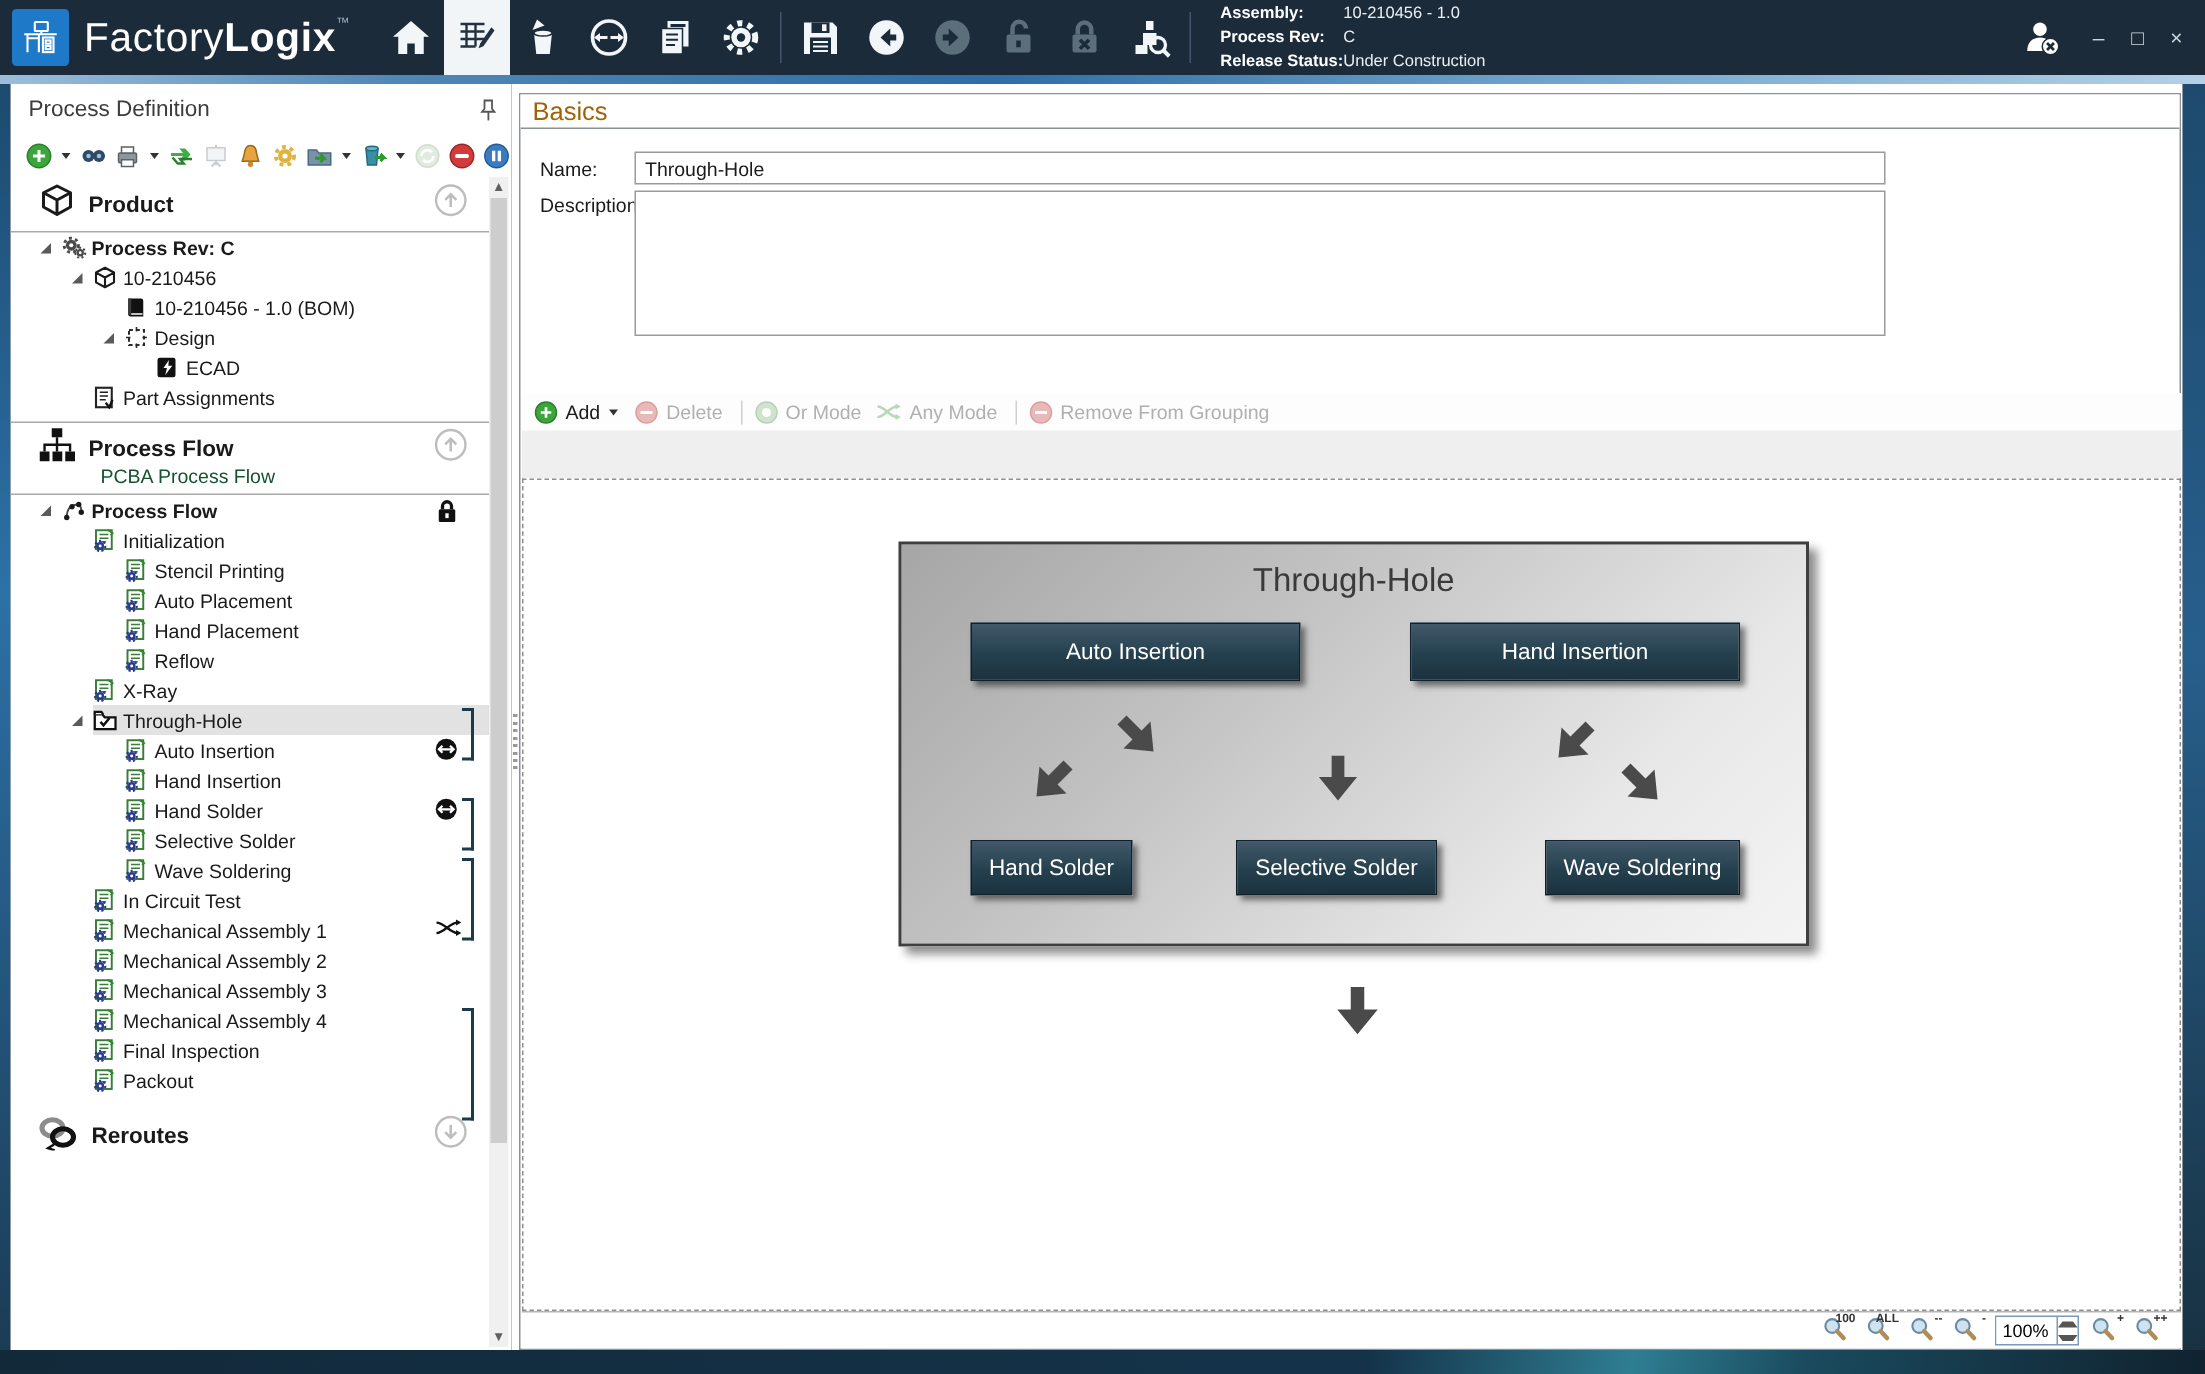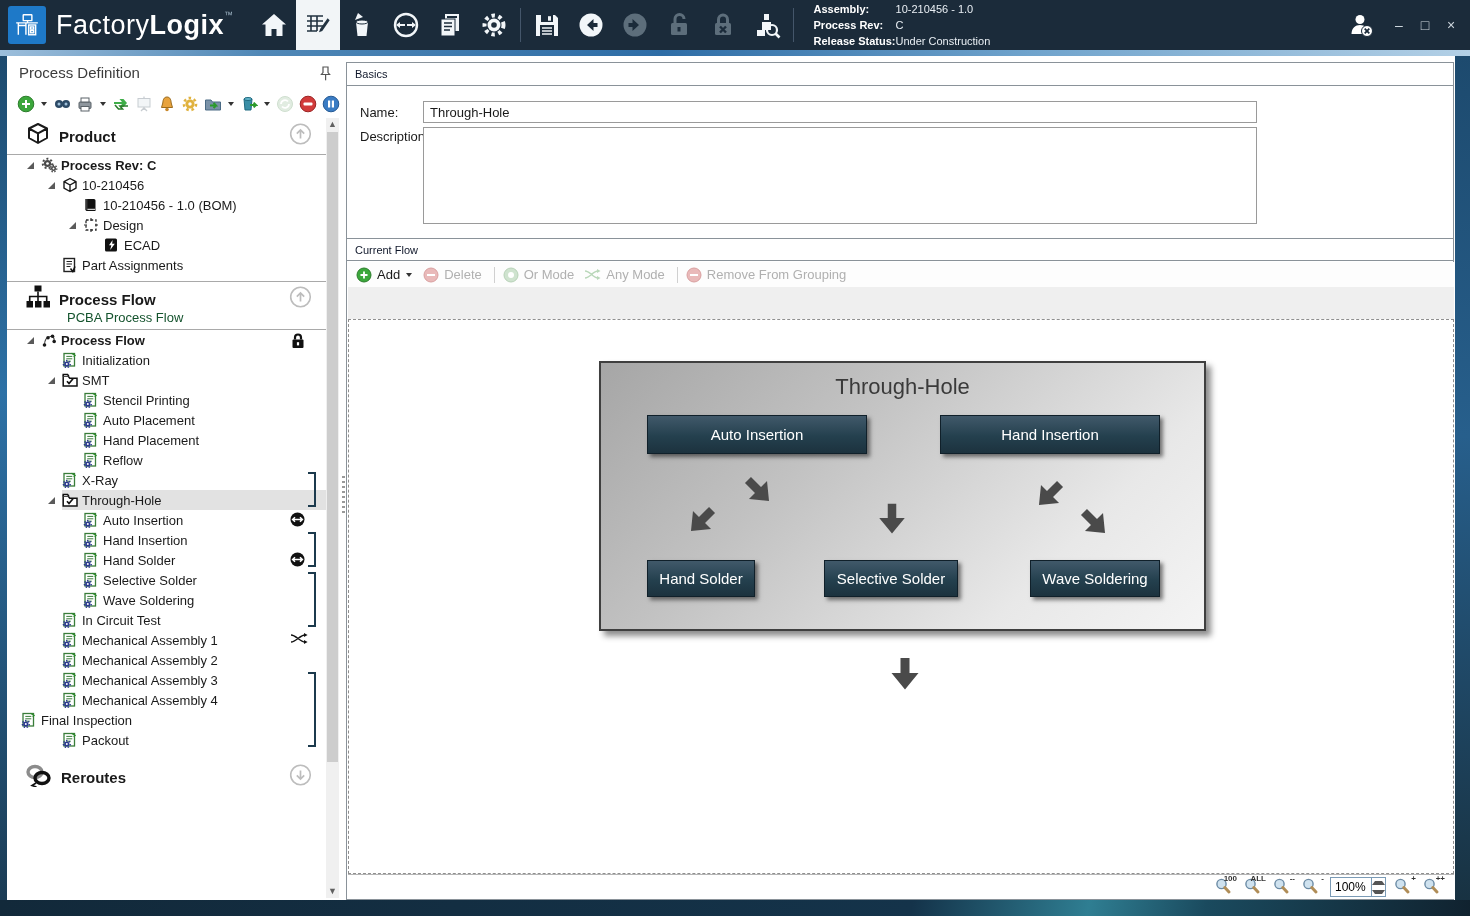--- a/index.html
+++ b/index.html
@@ -69,21 +69,21 @@
   .row-adorn { position:absolute; left:283px; top:2px; }
   .bracket { position:absolute; left:301px; width:8px; border:2px solid #1c3a4d; border-left:none; }
 
   
   .main { position:absolute; left:346px; top:56px; width:1109px; height:844px; background:#fff; }
   .splitter { position:absolute; left:341px; top:56px; width:5px; height:844px; background:#fff; }
   .grip { position:absolute; left:1px; top:420px; width:3px; height:40px;
     background:repeating-linear-gradient(180deg,#999 0 2px,transparent 2px 5px); }
   .main-box { position:absolute; left:0; top:6px; width:1108px; height:838px; border:1px solid #8a9299; background:#fff; }
   .group-hdr { position:absolute; left:0; width:1106px; height:23px; line-height:23px; padding-left:8px;
-    font-size:11px; color:#0f172a; background:#fff; border-bottom:1px solid #8a9299; }
+    font-size:17px; color:#a16207; background:#fff; border-bottom:1px solid #8a9299; }
   .hdr-cf { border-top:1px solid #8a9299; }
   .field-label { position:absolute; font-size:13px; color:#1a1a1a; }
   .txt-input { position:absolute; border:1px solid #9a9a9a; font-size:13px; padding:2px 6px;
     font-family:"Liberation Sans",sans-serif; color:#1a1a1a; outline:none; }
 
   .cf-toolbar { position:absolute; left:1px; top:199px; width:1106px; height:25px; background:#fdfdfd;
     display:flex; align-items:center; padding-left:8px; font-size:13px; }
   .cf-item { display:flex; align-items:center; gap:5px; margin-right:10px; cursor:pointer; }
   .cf-item.disabled { color:#b0b0b0; cursor:default; }
   .cf-item .lbl { color:#1a1a1a; }
@@ -500,127 +500,112 @@
                   <path d="M4.3 4.4h6 M4.3 6.8h6 M4.3 9.2h4.5" stroke="#3a7d3a" stroke-width="1"></path>
                   <path d="M9.5 1.2 l3.6 2.2 -1.4 1.4" fill="none" stroke="#2e8b2e" stroke-width="1.2"></path>
                   <circle cx="4.8" cy="12" r="2.6" fill="#2b3990"></circle>
                   <circle cx="4.8" cy="12" r="3.4320000000000004" fill="none" stroke="#2b3990" stroke-width="1.4300000000000002" stroke-dasharray="1.4300000000000002 1.56"></circle>
                   <circle cx="4.8" cy="12" r="0.9880000000000001" fill="#fff"></circle>
                 </svg>
               </span>
               <span class="t-label">Initialization</span>
             </span>
           </div>
-          <div class="tree-row" style="padding-left: 41px;">
+          <div class="tree-row" style="padding-left: 62px;">
+            <span class="expander"></span>
+            <span class="content">
+              <span class="t-icon">
+                <svg width="15" height="16" viewBox="0 0 15 16">
+                  <rect x="2" y="1.5" width="10.5" height="12.5" fill="#fff" stroke="#3a7d3a" stroke-width="1.3"></rect>
+                  <path d="M4.3 4.4h6 M4.3 6.8h6 M4.3 9.2h4.5" stroke="#3a7d3a" stroke-width="1"></path>
+                  <path d="M9.5 1.2 l3.6 2.2 -1.4 1.4" fill="none" stroke="#2e8b2e" stroke-width="1.2"></path>
+                  <circle cx="4.8" cy="12" r="2.6" fill="#2b3990"></circle>
+                  <circle cx="4.8" cy="12" r="3.4320000000000004" fill="none" stroke="#2b3990" stroke-width="1.4300000000000002" stroke-dasharray="1.4300000000000002 1.56"></circle>
+                  <circle cx="4.8" cy="12" r="0.9880000000000001" fill="#fff"></circle>
+                </svg>
+              </span>
+              <span class="t-label">Stencil Printing</span>
+            </span>
+          </div>
+          <div class="tree-row" style="padding-left: 62px;">
+            <span class="expander"></span>
+            <span class="content">
+              <span class="t-icon">
+                <svg width="15" height="16" viewBox="0 0 15 16">
+                  <rect x="2" y="1.5" width="10.5" height="12.5" fill="#fff" stroke="#3a7d3a" stroke-width="1.3"></rect>
+                  <path d="M4.3 4.4h6 M4.3 6.8h6 M4.3 9.2h4.5" stroke="#3a7d3a" stroke-width="1"></path>
+                  <path d="M9.5 1.2 l3.6 2.2 -1.4 1.4" fill="none" stroke="#2e8b2e" stroke-width="1.2"></path>
+                  <circle cx="4.8" cy="12" r="2.6" fill="#2b3990"></circle>
+                  <circle cx="4.8" cy="12" r="3.4320000000000004" fill="none" stroke="#2b3990" stroke-width="1.4300000000000002" stroke-dasharray="1.4300000000000002 1.56"></circle>
+                  <circle cx="4.8" cy="12" r="0.9880000000000001" fill="#fff"></circle>
+                </svg>
+              </span>
+              <span class="t-label">Auto Placement</span>
+            </span>
+          </div>
+          <div class="tree-row" style="padding-left: 62px;">
+            <span class="expander"></span>
+            <span class="content">
+              <span class="t-icon">
+                <svg width="15" height="16" viewBox="0 0 15 16">
+                  <rect x="2" y="1.5" width="10.5" height="12.5" fill="#fff" stroke="#3a7d3a" stroke-width="1.3"></rect>
+                  <path d="M4.3 4.4h6 M4.3 6.8h6 M4.3 9.2h4.5" stroke="#3a7d3a" stroke-width="1"></path>
+                  <path d="M9.5 1.2 l3.6 2.2 -1.4 1.4" fill="none" stroke="#2e8b2e" stroke-width="1.2"></path>
+                  <circle cx="4.8" cy="12" r="2.6" fill="#2b3990"></circle>
+                  <circle cx="4.8" cy="12" r="3.4320000000000004" fill="none" stroke="#2b3990" stroke-width="1.4300000000000002" stroke-dasharray="1.4300000000000002 1.56"></circle>
+                  <circle cx="4.8" cy="12" r="0.9880000000000001" fill="#fff"></circle>
+                </svg>
+              </span>
+              <span class="t-label">Hand Placement</span>
+            </span>
+          </div>
+          <div class="tree-row" style="padding-left: 62px;">
+            <span class="expander"></span>
+            <span class="content">
+              <span class="t-icon">
+                <svg width="15" height="16" viewBox="0 0 15 16">
+                  <rect x="2" y="1.5" width="10.5" height="12.5" fill="#fff" stroke="#3a7d3a" stroke-width="1.3"></rect>
+                  <path d="M4.3 4.4h6 M4.3 6.8h6 M4.3 9.2h4.5" stroke="#3a7d3a" stroke-width="1"></path>
+                  <path d="M9.5 1.2 l3.6 2.2 -1.4 1.4" fill="none" stroke="#2e8b2e" stroke-width="1.2"></path>
+                  <circle cx="4.8" cy="12" r="2.6" fill="#2b3990"></circle>
+                  <circle cx="4.8" cy="12" r="3.4320000000000004" fill="none" stroke="#2b3990" stroke-width="1.4300000000000002" stroke-dasharray="1.4300000000000002 1.56"></circle>
+                  <circle cx="4.8" cy="12" r="0.9880000000000001" fill="#fff"></circle>
+                </svg>
+              </span>
+              <span class="t-label">Reflow</span>
+            </span>
+          </div>
+          <div class="tree-row" style="padding-left: 41px;">
+            <span class="expander"></span>
+            <span class="content">
+              <span class="t-icon">
+                <svg width="15" height="16" viewBox="0 0 15 16">
+                  <rect x="2" y="1.5" width="10.5" height="12.5" fill="#fff" stroke="#3a7d3a" stroke-width="1.3"></rect>
+                  <path d="M4.3 4.4h6 M4.3 6.8h6 M4.3 9.2h4.5" stroke="#3a7d3a" stroke-width="1"></path>
+                  <path d="M9.5 1.2 l3.6 2.2 -1.4 1.4" fill="none" stroke="#2e8b2e" stroke-width="1.2"></path>
+                  <circle cx="4.8" cy="12" r="2.6" fill="#2b3990"></circle>
+                  <circle cx="4.8" cy="12" r="3.4320000000000004" fill="none" stroke="#2b3990" stroke-width="1.4300000000000002" stroke-dasharray="1.4300000000000002 1.56"></circle>
+                  <circle cx="4.8" cy="12" r="0.9880000000000001" fill="#fff"></circle>
+                </svg>
+              </span>
+              <span class="t-label">X-Ray</span>
+            </span>
+          </div>
+          <div class="tree-row selected" style="padding-left: 41px;">
             <span class="expander">
               <span class="exp-tri"></span>
             </span>
             <span class="content">
               <span class="t-icon">
                 <svg width="16" height="15" viewBox="0 0 16 15">
                   <path d="M1.2 3.2 h5 l1.6 2 H15 V13 H1.2 Z" fill="#fff" stroke="#111" stroke-width="1.5"></path>
                   <path d="M1.2 3.2 V1.6 h4.4 l1.2 1.6" fill="#fff" stroke="#111" stroke-width="1.5"></path>
                   <path d="M5 8.3 l2 2.2 4-4.8" fill="none" stroke="#111" stroke-width="1.7"></path>
                 </svg>
               </span>
-              <span class="t-label">SMT</span>
-            </span>
-          </div>
-          <div class="tree-row" style="padding-left: 62px;">
-            <span class="expander"></span>
-            <span class="content">
-              <span class="t-icon">
-                <svg width="15" height="16" viewBox="0 0 15 16">
-                  <rect x="2" y="1.5" width="10.5" height="12.5" fill="#fff" stroke="#3a7d3a" stroke-width="1.3"></rect>
-                  <path d="M4.3 4.4h6 M4.3 6.8h6 M4.3 9.2h4.5" stroke="#3a7d3a" stroke-width="1"></path>
-                  <path d="M9.5 1.2 l3.6 2.2 -1.4 1.4" fill="none" stroke="#2e8b2e" stroke-width="1.2"></path>
-                  <circle cx="4.8" cy="12" r="2.6" fill="#2b3990"></circle>
-                  <circle cx="4.8" cy="12" r="3.4320000000000004" fill="none" stroke="#2b3990" stroke-width="1.4300000000000002" stroke-dasharray="1.4300000000000002 1.56"></circle>
-                  <circle cx="4.8" cy="12" r="0.9880000000000001" fill="#fff"></circle>
-                </svg>
-              </span>
-              <span class="t-label">Stencil Printing</span>
-            </span>
-          </div>
-          <div class="tree-row" style="padding-left: 62px;">
-            <span class="expander"></span>
-            <span class="content">
-              <span class="t-icon">
-                <svg width="15" height="16" viewBox="0 0 15 16">
-                  <rect x="2" y="1.5" width="10.5" height="12.5" fill="#fff" stroke="#3a7d3a" stroke-width="1.3"></rect>
-                  <path d="M4.3 4.4h6 M4.3 6.8h6 M4.3 9.2h4.5" stroke="#3a7d3a" stroke-width="1"></path>
-                  <path d="M9.5 1.2 l3.6 2.2 -1.4 1.4" fill="none" stroke="#2e8b2e" stroke-width="1.2"></path>
-                  <circle cx="4.8" cy="12" r="2.6" fill="#2b3990"></circle>
-                  <circle cx="4.8" cy="12" r="3.4320000000000004" fill="none" stroke="#2b3990" stroke-width="1.4300000000000002" stroke-dasharray="1.4300000000000002 1.56"></circle>
-                  <circle cx="4.8" cy="12" r="0.9880000000000001" fill="#fff"></circle>
-                </svg>
-              </span>
-              <span class="t-label">Auto Placement</span>
-            </span>
-          </div>
-          <div class="tree-row" style="padding-left: 62px;">
-            <span class="expander"></span>
-            <span class="content">
-              <span class="t-icon">
-                <svg width="15" height="16" viewBox="0 0 15 16">
-                  <rect x="2" y="1.5" width="10.5" height="12.5" fill="#fff" stroke="#3a7d3a" stroke-width="1.3"></rect>
-                  <path d="M4.3 4.4h6 M4.3 6.8h6 M4.3 9.2h4.5" stroke="#3a7d3a" stroke-width="1"></path>
-                  <path d="M9.5 1.2 l3.6 2.2 -1.4 1.4" fill="none" stroke="#2e8b2e" stroke-width="1.2"></path>
-                  <circle cx="4.8" cy="12" r="2.6" fill="#2b3990"></circle>
-                  <circle cx="4.8" cy="12" r="3.4320000000000004" fill="none" stroke="#2b3990" stroke-width="1.4300000000000002" stroke-dasharray="1.4300000000000002 1.56"></circle>
-                  <circle cx="4.8" cy="12" r="0.9880000000000001" fill="#fff"></circle>
-                </svg>
-              </span>
-              <span class="t-label">Hand Placement</span>
-            </span>
-          </div>
-          <div class="tree-row" style="padding-left: 62px;">
-            <span class="expander"></span>
-            <span class="content">
-              <span class="t-icon">
-                <svg width="15" height="16" viewBox="0 0 15 16">
-                  <rect x="2" y="1.5" width="10.5" height="12.5" fill="#fff" stroke="#3a7d3a" stroke-width="1.3"></rect>
-                  <path d="M4.3 4.4h6 M4.3 6.8h6 M4.3 9.2h4.5" stroke="#3a7d3a" stroke-width="1"></path>
-                  <path d="M9.5 1.2 l3.6 2.2 -1.4 1.4" fill="none" stroke="#2e8b2e" stroke-width="1.2"></path>
-                  <circle cx="4.8" cy="12" r="2.6" fill="#2b3990"></circle>
-                  <circle cx="4.8" cy="12" r="3.4320000000000004" fill="none" stroke="#2b3990" stroke-width="1.4300000000000002" stroke-dasharray="1.4300000000000002 1.56"></circle>
-                  <circle cx="4.8" cy="12" r="0.9880000000000001" fill="#fff"></circle>
-                </svg>
-              </span>
-              <span class="t-label">Reflow</span>
-            </span>
-          </div>
-          <div class="tree-row" style="padding-left: 41px;">
-            <span class="expander"></span>
-            <span class="content">
-              <span class="t-icon">
-                <svg width="15" height="16" viewBox="0 0 15 16">
-                  <rect x="2" y="1.5" width="10.5" height="12.5" fill="#fff" stroke="#3a7d3a" stroke-width="1.3"></rect>
-                  <path d="M4.3 4.4h6 M4.3 6.8h6 M4.3 9.2h4.5" stroke="#3a7d3a" stroke-width="1"></path>
-                  <path d="M9.5 1.2 l3.6 2.2 -1.4 1.4" fill="none" stroke="#2e8b2e" stroke-width="1.2"></path>
-                  <circle cx="4.8" cy="12" r="2.6" fill="#2b3990"></circle>
-                  <circle cx="4.8" cy="12" r="3.4320000000000004" fill="none" stroke="#2b3990" stroke-width="1.4300000000000002" stroke-dasharray="1.4300000000000002 1.56"></circle>
-                  <circle cx="4.8" cy="12" r="0.9880000000000001" fill="#fff"></circle>
-                </svg>
-              </span>
-              <span class="t-label">X-Ray</span>
-            </span>
-          </div>
-          <div class="tree-row selected" style="padding-left: 41px;">
-            <span class="expander">
-              <span class="exp-tri"></span>
-            </span>
-            <span class="content">
-              <span class="t-icon">
-                <svg width="16" height="15" viewBox="0 0 16 15">
-                  <path d="M1.2 3.2 h5 l1.6 2 H15 V13 H1.2 Z" fill="#fff" stroke="#111" stroke-width="1.5"></path>
-                  <path d="M1.2 3.2 V1.6 h4.4 l1.2 1.6" fill="#fff" stroke="#111" stroke-width="1.5"></path>
-                  <path d="M5 8.3 l2 2.2 4-4.8" fill="none" stroke="#111" stroke-width="1.7"></path>
-                </svg>
-              </span>
               <span class="t-label">Through-Hole</span>
             </span>
           </div>
           <div class="tree-row" style="padding-left: 62px;">
             <span class="expander"></span>
             <span class="content">
               <span class="t-icon">
                 <svg width="15" height="16" viewBox="0 0 15 16">
                   <rect x="2" y="1.5" width="10.5" height="12.5" fill="#fff" stroke="#3a7d3a" stroke-width="1.3"></rect>
                   <path d="M4.3 4.4h6 M4.3 6.8h6 M4.3 9.2h4.5" stroke="#3a7d3a" stroke-width="1"></path>
@@ -782,21 +767,21 @@
                   <path d="M4.3 4.4h6 M4.3 6.8h6 M4.3 9.2h4.5" stroke="#3a7d3a" stroke-width="1"></path>
                   <path d="M9.5 1.2 l3.6 2.2 -1.4 1.4" fill="none" stroke="#2e8b2e" stroke-width="1.2"></path>
                   <circle cx="4.8" cy="12" r="2.6" fill="#2b3990"></circle>
                   <circle cx="4.8" cy="12" r="3.4320000000000004" fill="none" stroke="#2b3990" stroke-width="1.4300000000000002" stroke-dasharray="1.4300000000000002 1.56"></circle>
                   <circle cx="4.8" cy="12" r="0.9880000000000001" fill="#fff"></circle>
                 </svg>
               </span>
               <span class="t-label">Mechanical Assembly 4</span>
             </span>
           </div>
-          <div class="tree-row" style="">
+          <div class="tree-row" style="padding-left: 41px;">
             <span class="expander"></span>
             <span class="content">
               <span class="t-icon">
                 <svg width="15" height="16" viewBox="0 0 15 16">
                   <rect x="2" y="1.5" width="10.5" height="12.5" fill="#fff" stroke="#3a7d3a" stroke-width="1.3"></rect>
                   <path d="M4.3 4.4h6 M4.3 6.8h6 M4.3 9.2h4.5" stroke="#3a7d3a" stroke-width="1"></path>
                   <path d="M9.5 1.2 l3.6 2.2 -1.4 1.4" fill="none" stroke="#2e8b2e" stroke-width="1.2"></path>
                   <circle cx="4.8" cy="12" r="2.6" fill="#2b3990"></circle>
                   <circle cx="4.8" cy="12" r="3.4320000000000004" fill="none" stroke="#2b3990" stroke-width="1.4300000000000002" stroke-dasharray="1.4300000000000002 1.56"></circle>
                   <circle cx="4.8" cy="12" r="0.9880000000000001" fill="#fff"></circle>
@@ -853,21 +838,20 @@
     </div>
 
   <div class="main">
     <div class="main-box">
       <div class="group-hdr" style="top:0">Basics</div>
       <div class="field-label" style="left:13px; top:42px">Name:</div>
       <input class="txt-input" style="left: 76px; top: 38px; width: 834px; height: 22px;" value="Through-Hole">
       <div class="field-label" style="left:13px; top:66px">Description</div>
       <textarea class="txt-input" style="left: 76px; top: 64px; width: 834px; height: 97px; resize: none;"></textarea>
 
-      <div class="group-hdr hdr-cf" style="top:175px">Current Flow</div>
       <div class="cf-toolbar" id="cf-toolbar">
           <div class="cf-item">
             <span style="display:flex">
               <svg width="16" height="16" viewBox="0 0 16 16">
                 <circle cx="8" cy="8" r="7" fill="#3ba73b" stroke="#2c7d2c"></circle>
                 <path d="M8 4.5 v7 M4.5 8 h7" stroke="#fff" stroke-width="1.8"></path>
               </svg>
             </span>
             <span class="lbl">Add</span>
             <span class="sbt-caret"></span>

